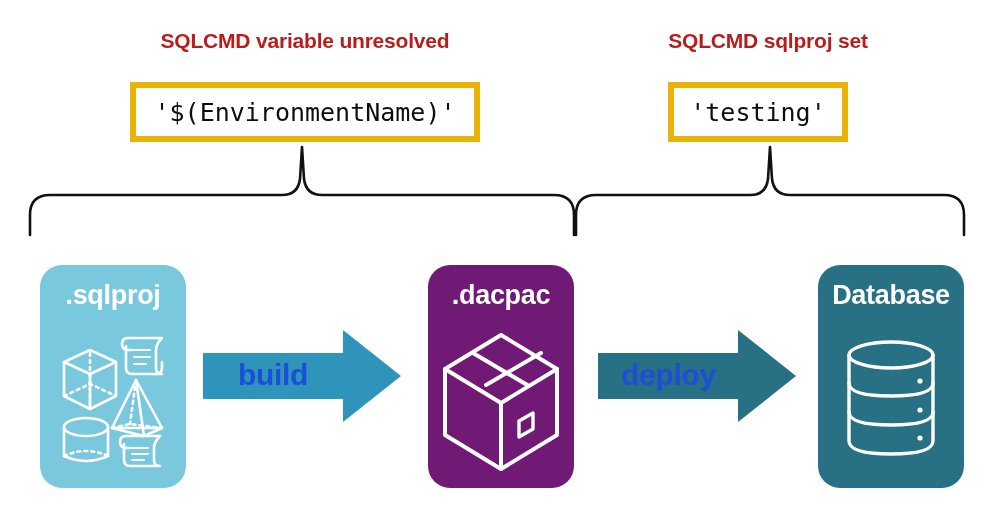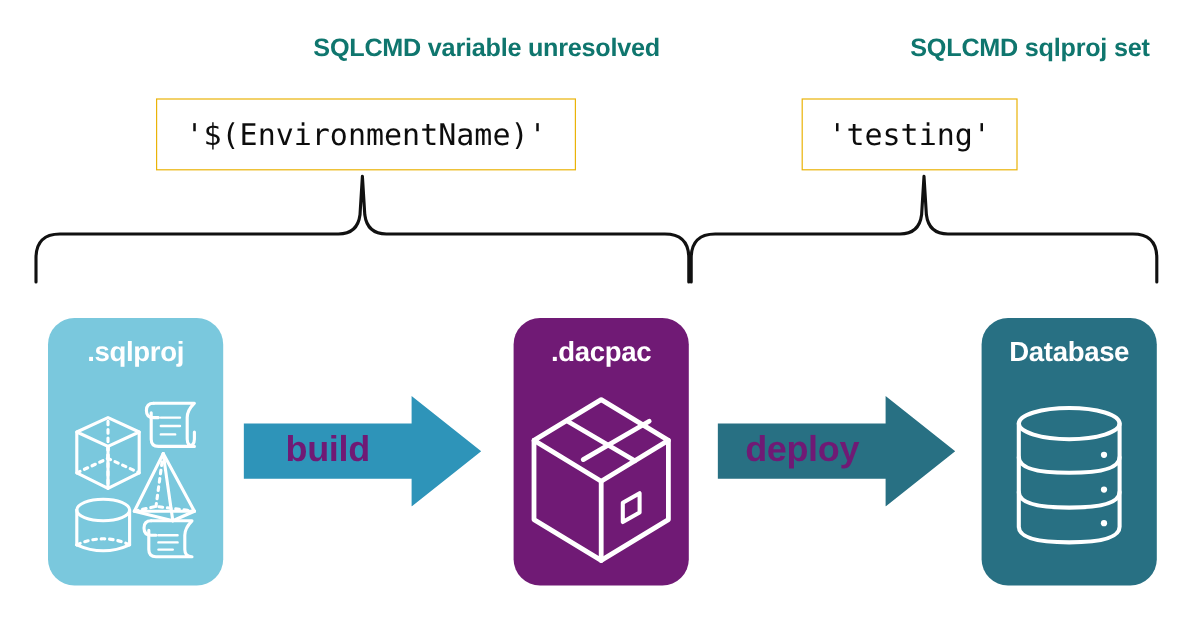--- a/index.html
+++ b/index.html
@@ -14,36 +14,36 @@
     position: relative;
     width: 1000px;
     height: 522px;
     background: #ffffff;
     overflow: hidden;
   }
 
   
   .section-title {
     position: absolute;
-    text-align: right;
+    text-align: center;
     font-family: "Liberation Sans", sans-serif;
     font-weight: bold;
     font-size: 21px;
     letter-spacing: -0.2px;
-    color: #0f766e;
+    color: #b91c1c;
     white-space: nowrap;
   }
   #title-left  { left: 60px;  top: 29px; width: 490px; }
   #title-right { left: 578px; top: 29px; width: 380px; }
 
   
   .code-box {
     position: absolute;
     box-sizing: border-box;
-    border: 1px solid #eab308;
+    border: 6px solid #eab308;
     background: #ffffff;
     display: flex;
     align-items: center;
     justify-content: center;
     font-family: "DejaVu Sans Mono", "Liberation Mono", monospace;
     font-size: 25px;
     color: #0d0d0d;
     white-space: pre;
   }
   #code-left  { left: 130px; top: 82px; width: 350px; height: 60px; }
@@ -69,21 +69,21 @@
     align-items: center;
   }
   #card-sqlproj  { left: 40px;  background: #7ac8dd; }
   #card-dacpac   { left: 428px; background: #701a75; }
   #card-database { left: 818px; background: #287083; }
 
   .card-label {
     margin-top: 17px;
     font-family: "Liberation Sans", sans-serif;
     font-weight: bold;
-    font-size: 23px;
+    font-size: 27px;
     color: #ffffff;
     letter-spacing: -0.3px;
     line-height: 1;
     white-space: nowrap;
   }
   .card-art {
     margin-top: 6px;
     flex: 1;
     display: flex;
     align-items: center;
@@ -97,21 +97,21 @@
   }
   #arrow-build  { left: 203px; }
   #arrow-deploy { left: 598px; }
 
   .arrow-text {
     position: absolute;
     top: 358px;
     font-family: "Liberation Sans", sans-serif;
     font-weight: bold;
     font-size: 30px;
-    color: #701a75;
+    color: #1d4ed8;
     letter-spacing: -0.3px;
     white-space: nowrap;
   }
   #arrow-build-text  { left: 238px; }
   #arrow-deploy-text { left: 621px; }
 </style>
 </head>
 <body>
 
 <div id="canvas">

